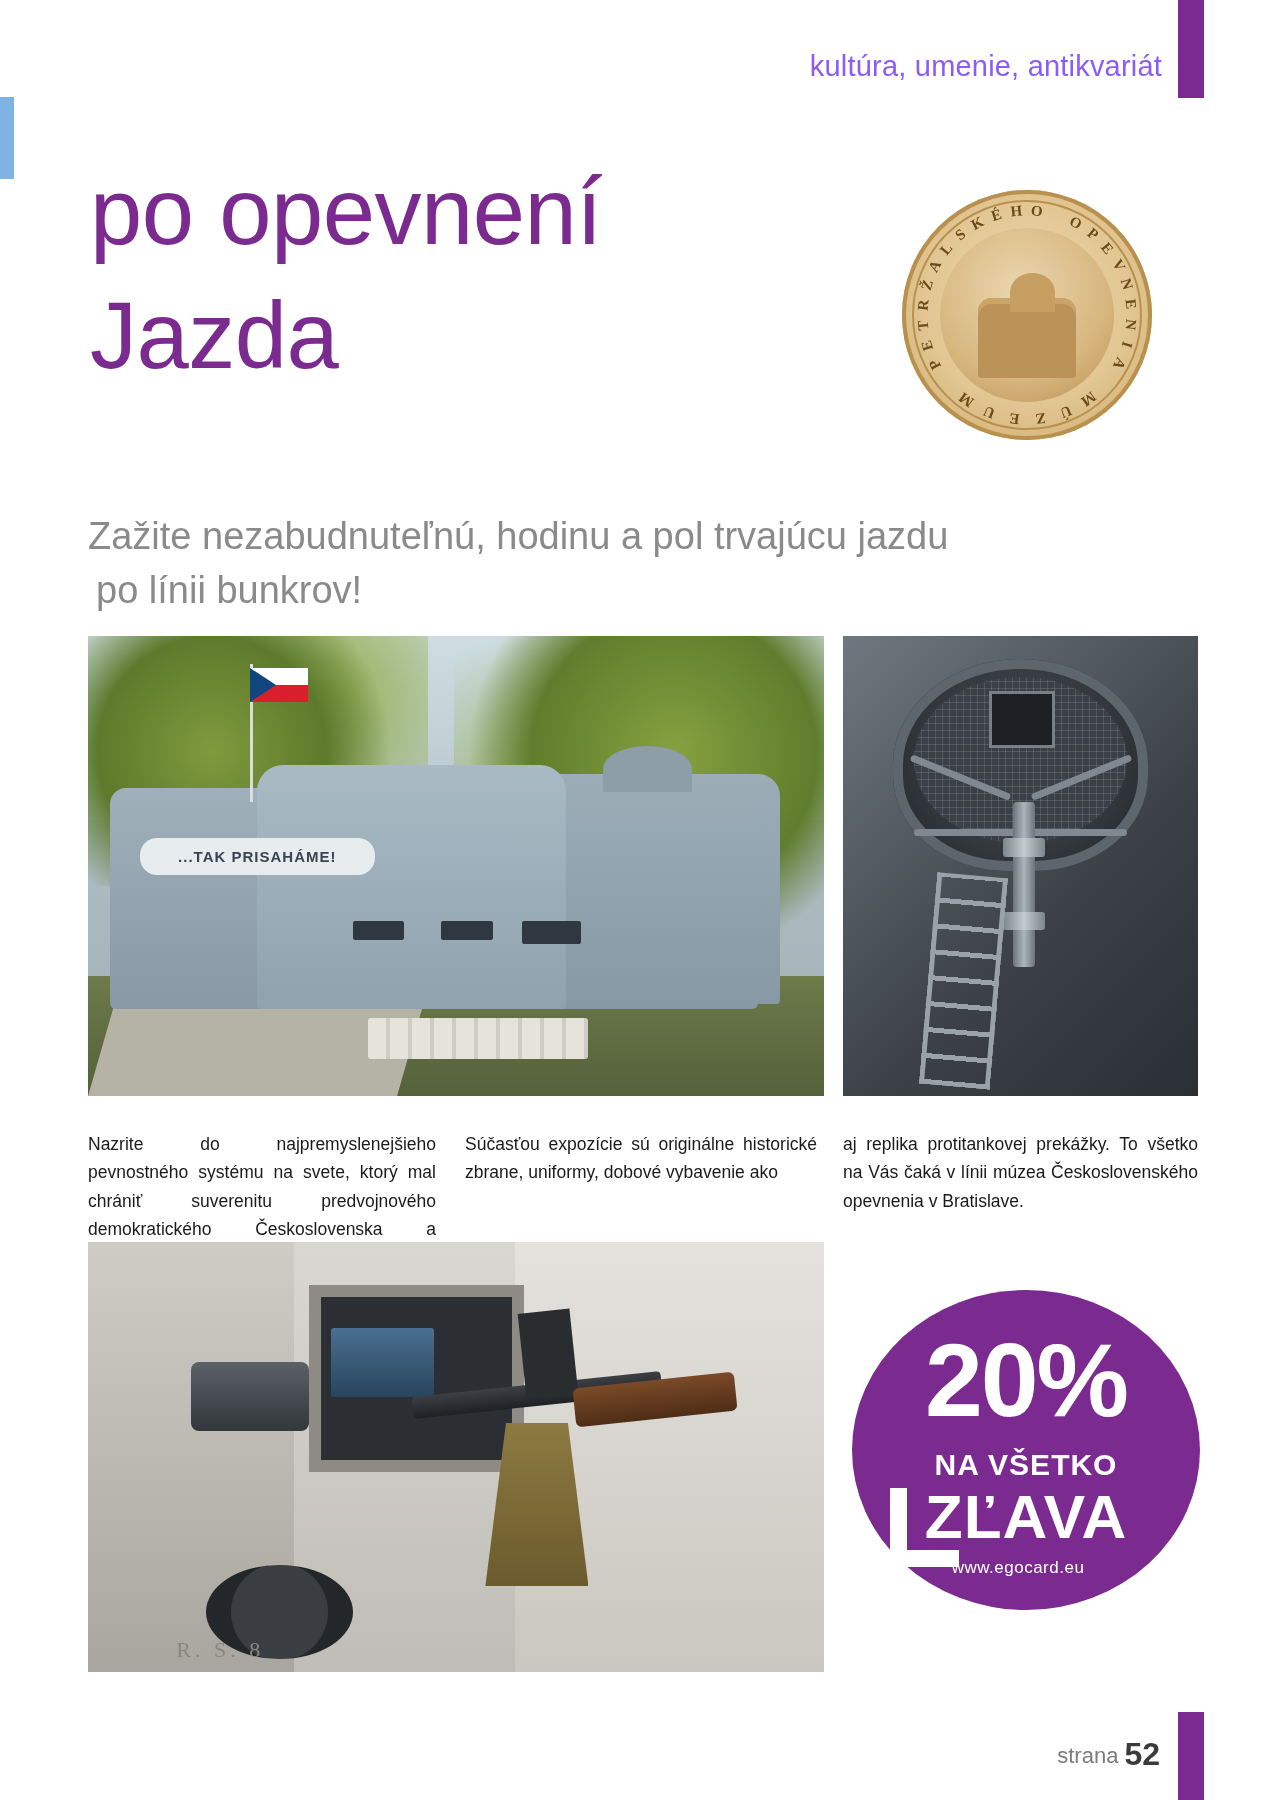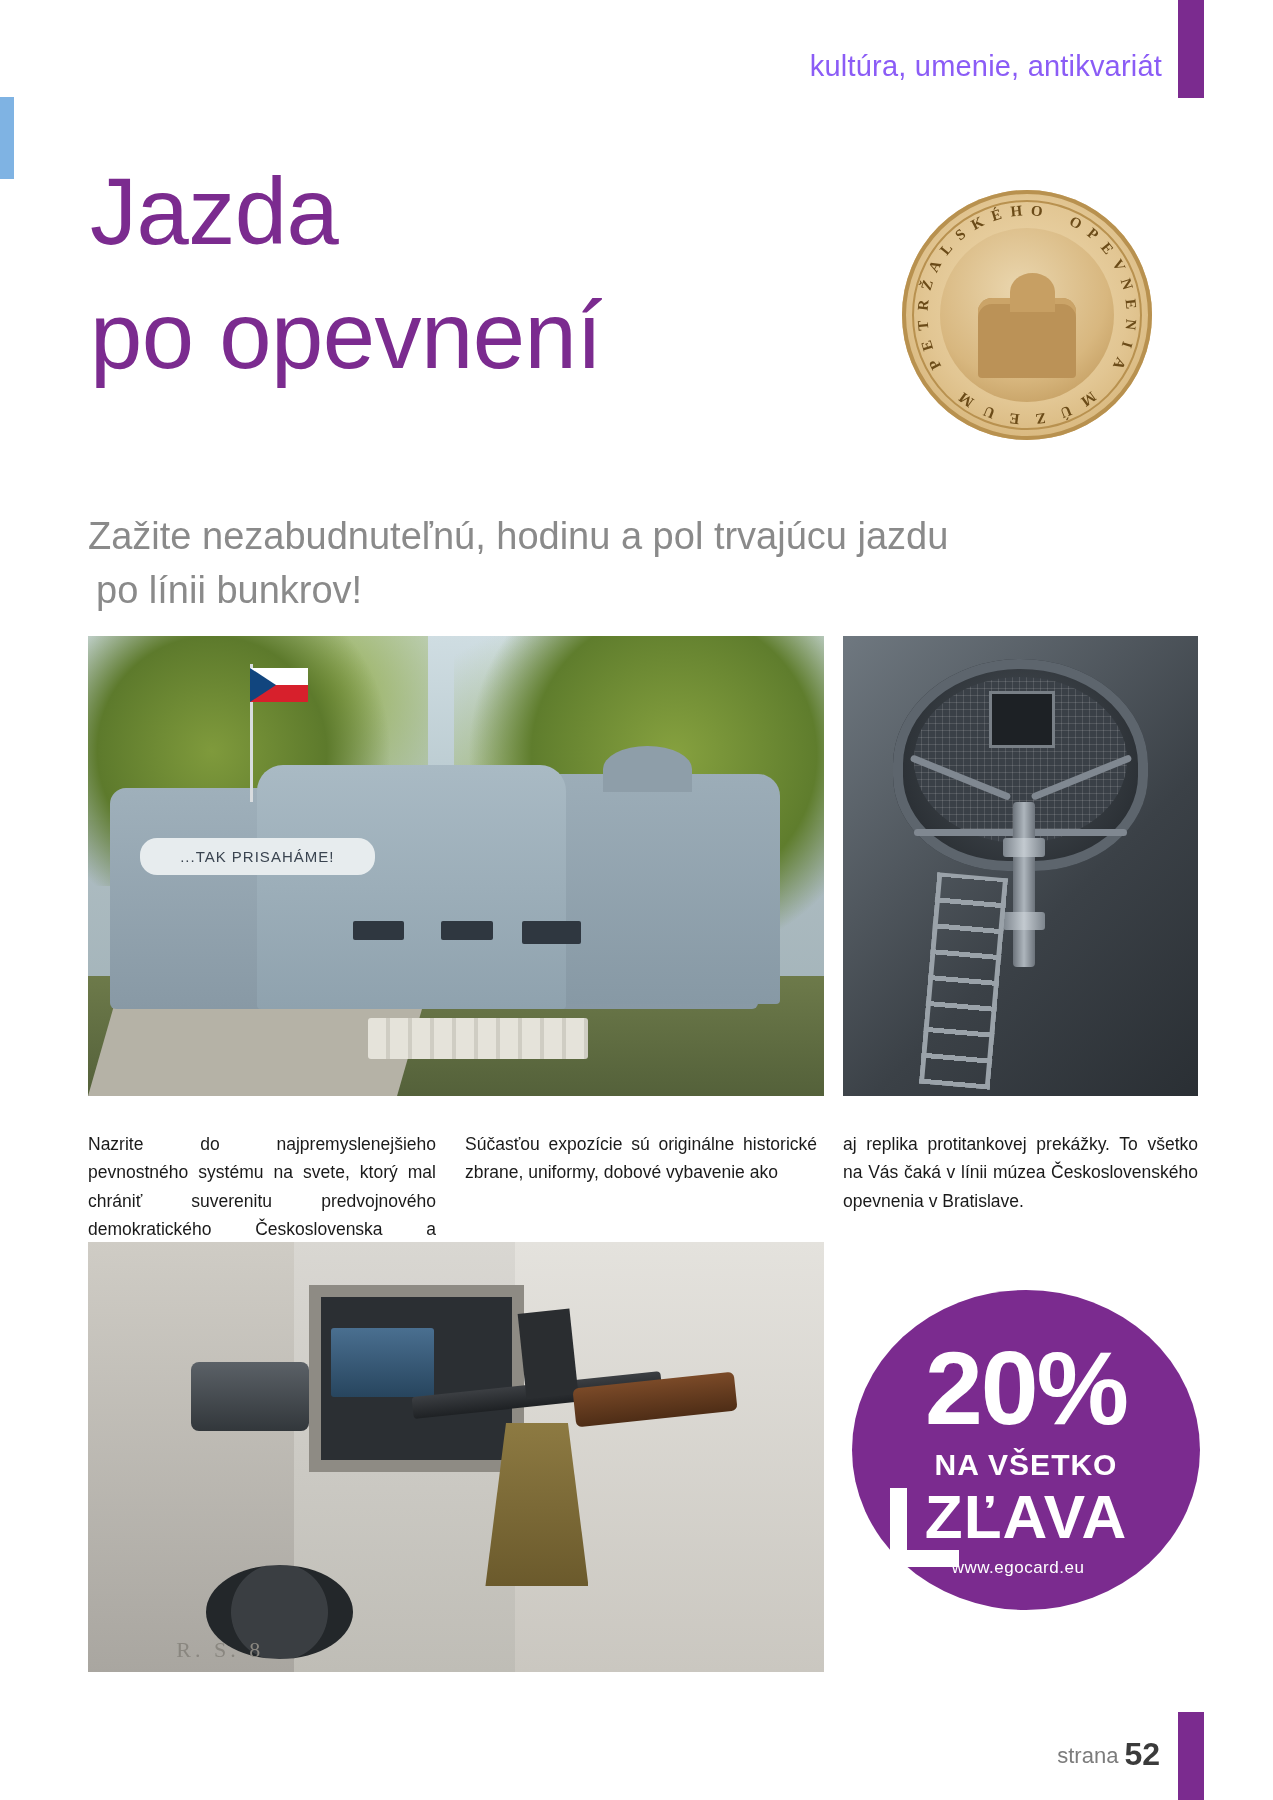--- a/index.html
+++ b/index.html
@@ -200,21 +200,21 @@
     background: linear-gradient(#9cadb8, #8799a5);
     border-radius: 22px 22px 4px 4px;
   }
   #photo-bunker .cupola {
     position: absolute; left: 70%; top: 24%; width: 12%; height: 10%;
     background: #8e9ea9; border-radius: 50% 50% 0 0;
   }
   #photo-bunker .banner {
     position: absolute; left: 7%; top: 44%; width: 32%; height: 8%;
     background: #e7ecee; display: flex; align-items: center; justify-content: center;
-    color: #3a4450; font-size: 15px; font-weight: normal; letter-spacing: 1px; border-radius: 17px;
+    color: #3a4450; font-size: 15px; font-weight: bold; letter-spacing: 1px; border-radius: 17px;
   }
   #photo-bunker .flagpole {
     position: absolute; left: 22%; top: 6%; width: 3px; height: 30%;
     background: #d9dde0;
   }
   #photo-bunker .flag {
     position: absolute; left: 22%; top: 7%; width: 58px; height: 34px;
     background: linear-gradient(#ffffff 0 50%, #d7202c 50% 100%);
   }
   #photo-bunker .flag::before {
@@ -361,21 +361,20 @@
     color: #ffffff;
     text-align: center;
   }
   .badge .pct {
     position: absolute;
     top: 38px; left: 0; right: 0;
     font-size: 104px;
     font-weight: bold;
     letter-spacing: -2px;
     line-height: 1;
-    margin-top: 8px;
   }
   .badge .naall {
     position: absolute;
     top: 158px; left: 0; right: 0;
     font-size: 30px;
     font-weight: bold;
     letter-spacing: 1px;
   }
   .badge .zlava {
     position: absolute;
@@ -422,22 +421,22 @@
 </head>
 <body>
 
 <div class="corner-bar-top"></div>
 <div class="corner-bar-bottom"></div>
 <div class="left-blue-tab"></div>
 
 <div class="kicker">kultúra, umenie, antikvariát</div>
 
 <div class="title">
+  <span class="line">po opevnení</span>
   <span class="line">Jazda</span>
-  <span class="line">po opevnení</span>
 </div>
 
 <div class="seal">
   <div class="seal-ring"></div>
   <div class="seal-inner">
     <div class="seal-bunker"></div>
     <div class="seal-dome"></div>
   </div>
   <div class="seal-text">
 

